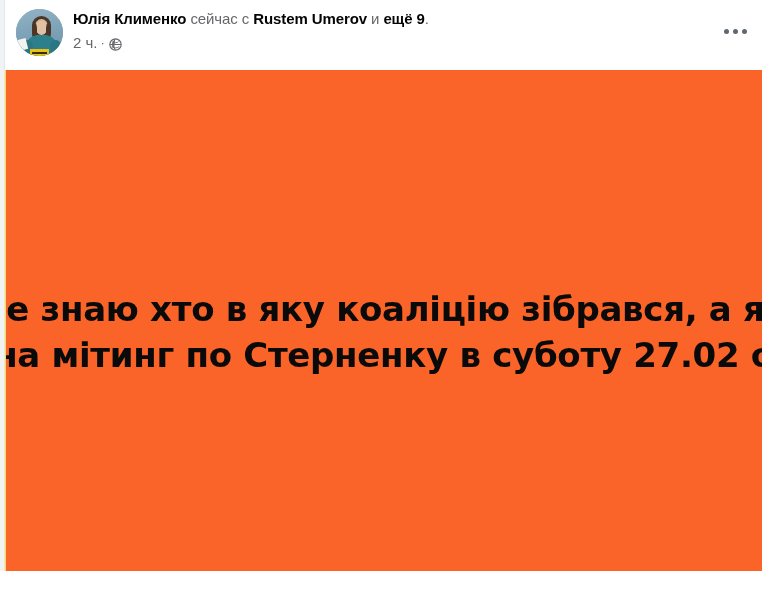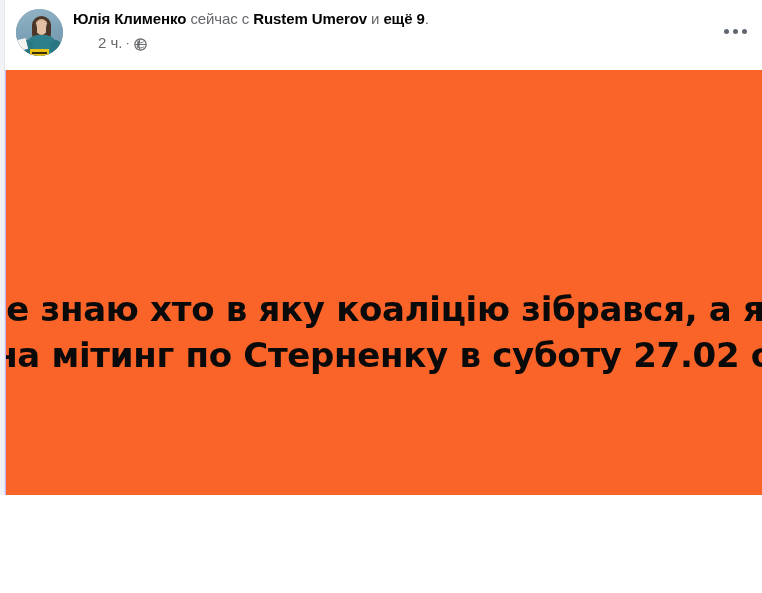--- a/index.html
+++ b/index.html
@@ -7,23 +7,23 @@
     padding: 0;
     background: #ffffff;
   }
   body {
     font-family: "Liberation Sans", sans-serif;
     -webkit-font-smoothing: antialiased;
   }
   #screenshot {
     position: relative;
     width: 762px;
-    height: 495px;
+    height: 571px;
     overflow: hidden;
-    background: #c4b5fd;
+    background: #fde047;
   }
 
   
   .page-gutter {
     position: absolute;
     left: 0;
     top: 0;
     width: 5px;
     height: 593px;
     background: #f0f2f5;
@@ -183,21 +183,20 @@
     font-weight: normal;
   }
 
   .meta-row {
     display: flex;
     align-items: center;
     margin-top: 5px;
     font-size: 15px;
     line-height: 18px;
     color: #65676b;
-    margin-left: 25px;
   }
   .meta-row .timestamp { color: #65676b; }
   .meta-row .dot {
     margin: 0 4px 0 3px;
     color: #65676b;
     font-size: 13px;
   }
   .globe-icon {
     display: inline-flex;
     width: 13px;

